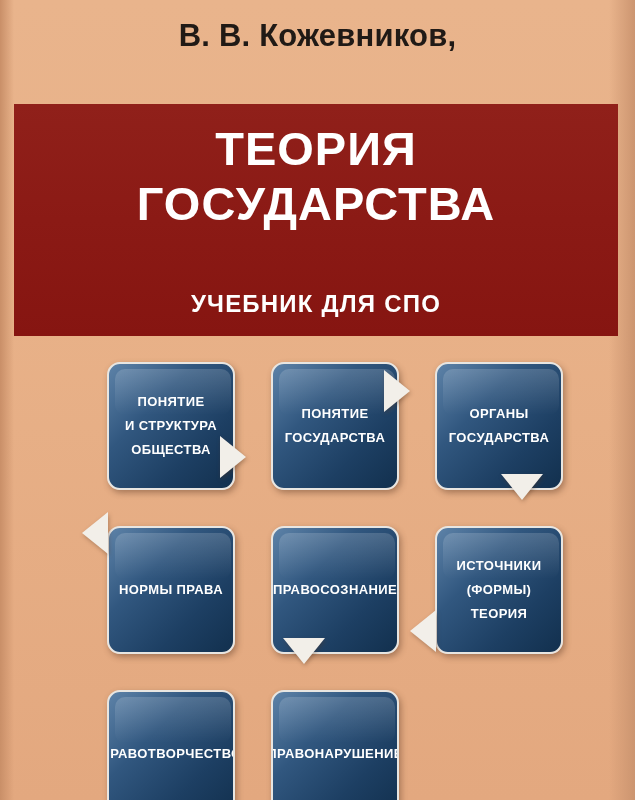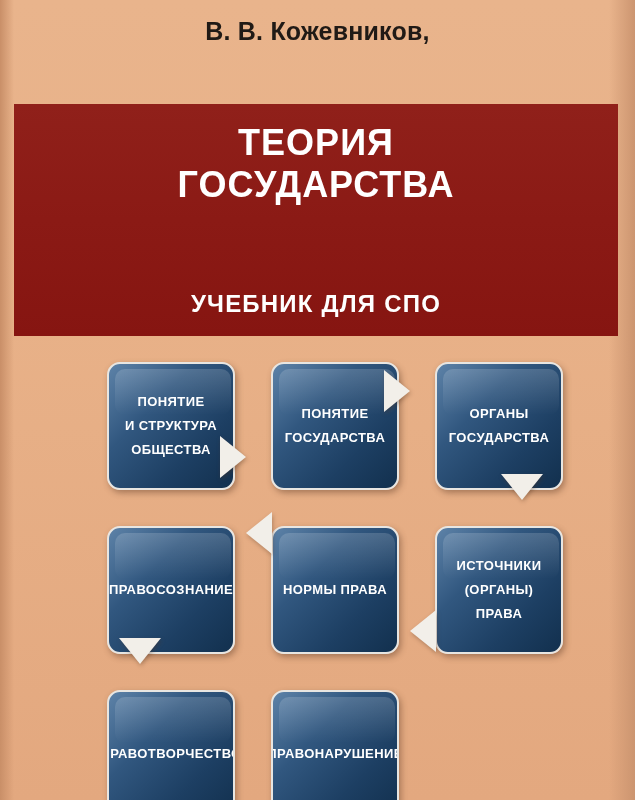--- a/index.html
+++ b/index.html
@@ -30,21 +30,21 @@
     width: 26px; height: 100%;
     background: linear-gradient(270deg, #cc9570 0%, rgba(204,149,112,0) 100%);
   }
   .authors {
     position: absolute;
     top: 14px;
     left: 0;
     width: 100%;
     text-align: center;
     color: #201a16;
-    font-size: 25px;
+    font-size: 31px;
     font-weight: 700;
     line-height: 1.42;
     letter-spacing: 0.2px;
   }
   .authors div {
     white-space: nowrap;
   }
   .title-band {
     position: absolute;
     left: 14px;
@@ -54,21 +54,21 @@
     background: #8f1d18;
     background: linear-gradient(180deg, #90201a 0%, #8b1a15 50%, #861511 100%);
   }
   .main-title {
     position: absolute;
     left: 0; right: 0;
     top: 18px;
     text-align: center;
     color: #ffffff;
     font-weight: 700;
-    font-size: 36px;
+    font-size: 47px;
     line-height: 1.17;
     letter-spacing: 1px;
   }
   .main-title .line {
     white-space: nowrap;
   }
   .subtitle {
     position: absolute;
     left: 0; right: 0;
     bottom: 18px;
@@ -195,36 +195,36 @@
     <div class="cell">
       <div class="box">
         <div class="box-label">ОРГАНЫ
 ГОСУДАРСТВА</div>
       </div>
       <div class="arrow arrow-down" style="left:66px; top:112px;"></div>
     </div>
 
     <div class="cell">
       <div class="box">
+        <div class="box-label">НОРМЫ ПРАВА</div>
+      </div>
+      <div class="arrow arrow-left" style="left:-25px; top:-14px;"></div>
+    </div>
+
+    <div class="cell">
+      <div class="box">
         <div class="box-label">ПРАВОСОЗНАНИЕ</div>
       </div>
       <div class="arrow arrow-down" style="left:12px; top:112px;"></div>
     </div>
 
     <div class="cell">
       <div class="box">
-        <div class="box-label">НОРМЫ ПРАВА</div>
-      </div>
-      <div class="arrow arrow-left" style="left:-25px; top:-14px;"></div>
-    </div>
-
-    <div class="cell">
-      <div class="box">
         <div class="box-label">ИСТОЧНИКИ
-(ОРГАНЫ) ПРАВА</div>
+(ФОРМЫ) ТЕОРИЯ</div>
       </div>
       <div class="arrow arrow-left" style="left:-25px; top:84px;"></div>
     </div>
 
     <div class="cell">
       <div class="box">
         <div class="box-label">ПРАВОТВОРЧЕСТВО</div>
       </div>
     </div>
 

